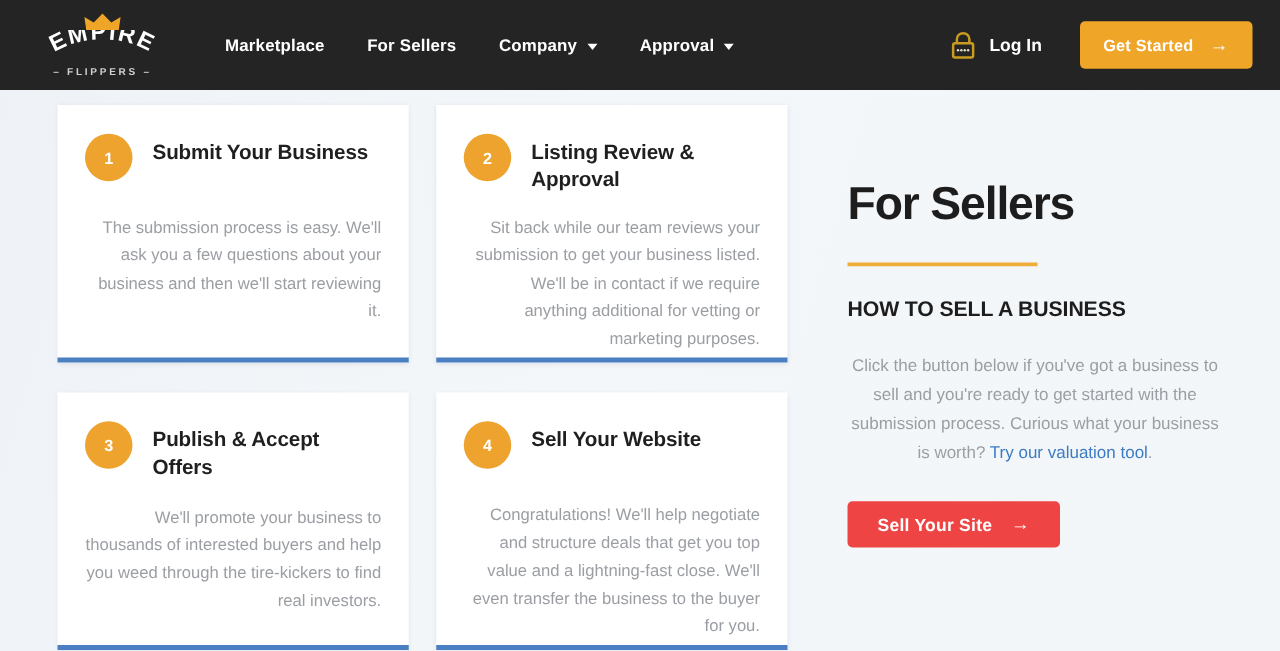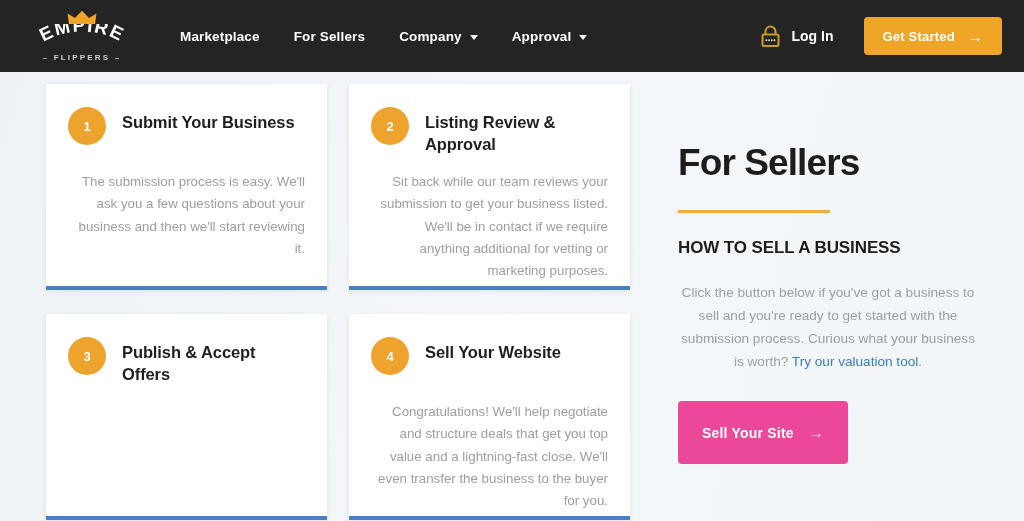--- a/index.html
+++ b/index.html
@@ -226,25 +226,25 @@
     color: #9b9ea3;
     max-width: 300px;
     text-align: center;
   }
   .right-body a {
     color: #3c7cc4;
     text-decoration: none;
   }
   .btn-sell {
     margin-top: 28px;
-    background: #ec4899;
+    background: #ef4444;
     color: #ffffff;
     border: none;
     border-radius: 4px;
-    height: 63px;
+    height: 37px;
     padding: 0 24px;
     font-family: "Liberation Sans", sans-serif;
     font-size: 14px;
     font-weight: bold;
     letter-spacing: 0.2px;
     display: inline-flex;
     align-items: center;
     gap: 15px;
     cursor: pointer;
     white-space: nowrap;
@@ -324,20 +324,21 @@
           <div class="card-title">Listing Review &amp; Approval</div>
         </div>
         <div class="card-body">Sit back while our team reviews your submission to get your business listed. We'll be in contact if we require anything additional for vetting or marketing purposes.</div>
       </div>
 
       <div class="card">
         <div class="card-head">
           <div class="badge">3</div>
           <div class="card-title">Publish &amp; Accept Offers</div>
         </div>
+        <div class="card-body">We'll promote your business to thousands of interested buyers and help you weed through the tire-kickers to find real investors.</div>
       </div>
 
       <div class="card">
         <div class="card-head">
           <div class="badge">4</div>
           <div class="card-title">Sell Your Website</div>
         </div>
         <div class="card-body">Congratulations! We'll help negotiate and structure deals that get you top value and a lightning-fast close. We'll even transfer the business to the buyer for you.</div>
       </div>
 

